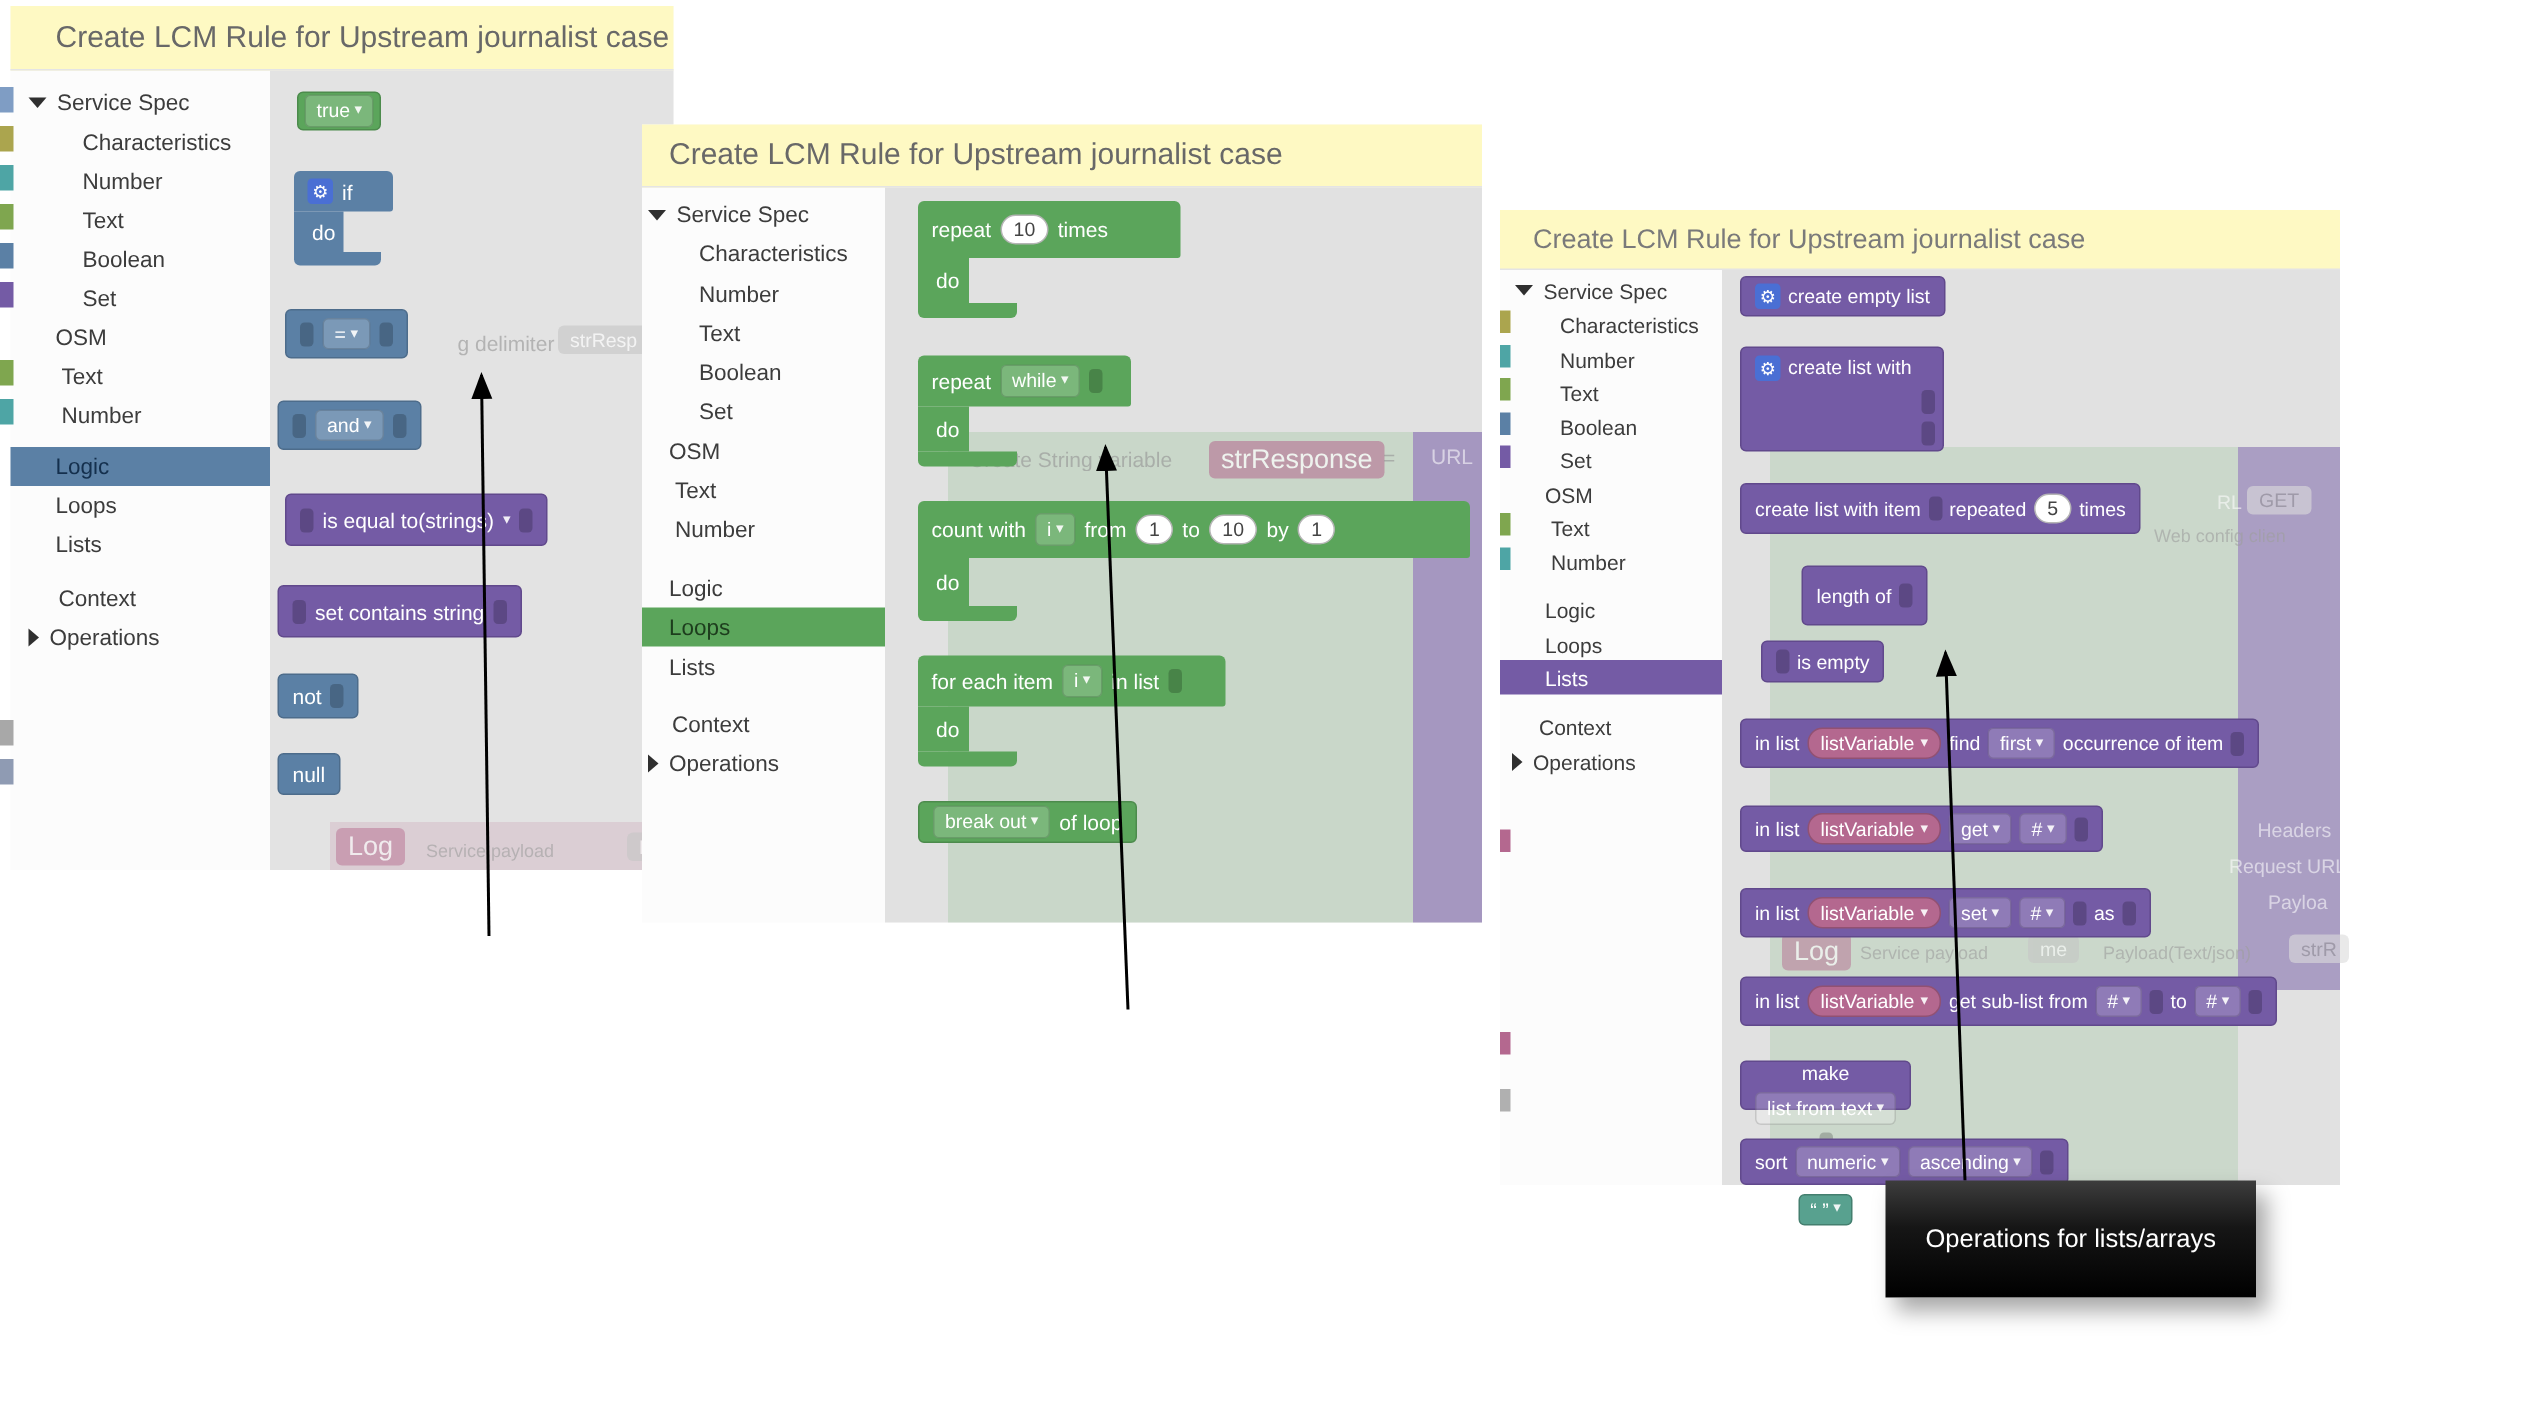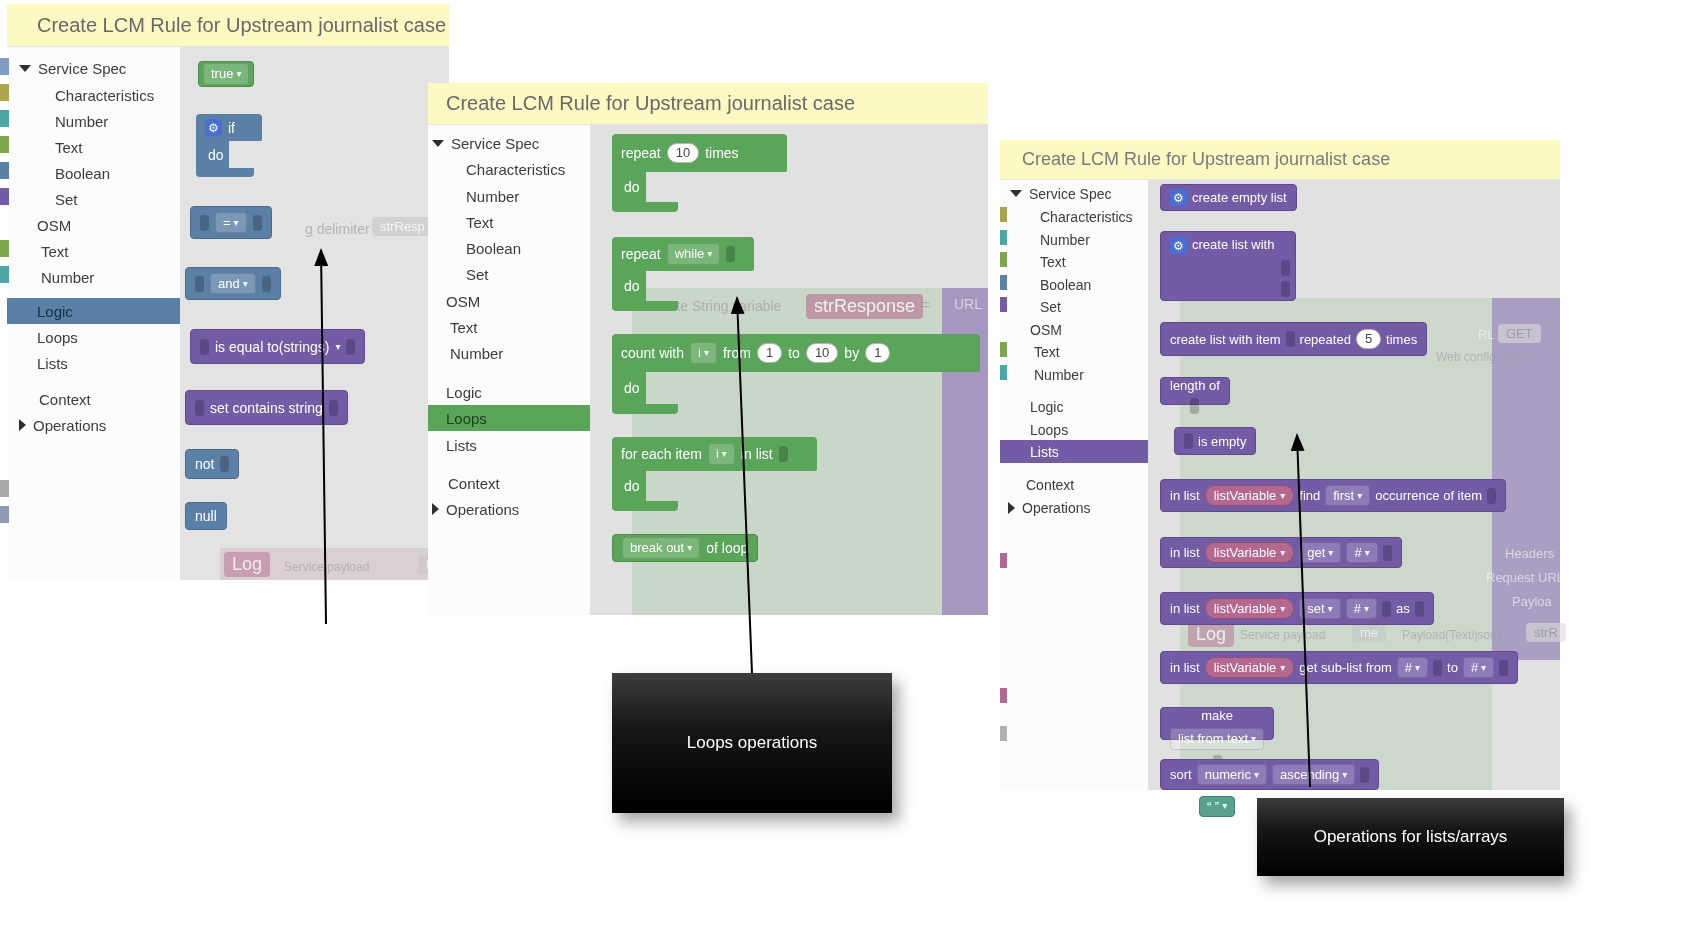--- a/index.html
+++ b/index.html
@@ -409,21 +409,21 @@
     </div>
 
     <div class="blk purple-b p3blk" style="left:1160px;top:322px;height:34px;">
       <span>create list with item</span>
       <span class="sock"></span>
       <span>repeated</span>
       <span class="fld">5</span>
       <span>times</span>
     </div>
 
-    <div class="blk purple-b p3blk" style="left:1160px;top:377px;height:28px;flex-direction:column;">
+    <div class="blk purple-b p3blk" style="left:1201px;top:377px;height:40px;">
       <span>length of</span>
       <span class="sock"></span>
     </div>
 
     <div class="blk purple-b p3blk" style="left:1174px;top:427px;height:28px;">
       <span class="sock"></span>
       <span>is empty</span>
     </div>
 
     <div class="blk purple-b p3blk" style="left:1160px;top:479px;height:33px;">
@@ -529,20 +529,17 @@
     <defs>
       <marker id="ah" markerWidth="10" markerHeight="8" refX="8" refY="3.5" orient="auto">
         <path d="M0,0 L9,3.5 L0,7 z" fill="#000"></path>
       </marker>
     </defs>
     <line x1="326" y1="624" x2="321" y2="250" stroke="#000" stroke-width="2" marker-end="url(#ah)"></line>
     <line x1="752" y1="673" x2="737" y2="298" stroke="#000" stroke-width="2" marker-end="url(#ah)"></line>
     <line x1="1310" y1="787" x2="1297" y2="435" stroke="#000" stroke-width="2" marker-end="url(#ah)"></line>
   </svg>
 
-  <div class="callout" style="left:612px;top:673px;width:280px;height:140px;">
-    <span>Loops operations</span>
-  </div>
-  <div class="callout" style="left:1257px;top:787px;width:307px;height:78px;margin-top:11px;">
+  <div class="callout" style="left:1257px;top:787px;width:247px;height:78px;">
     <span>Operations for lists/arrays</span>
   </div>
 
 </div>
 
 </body></html>

